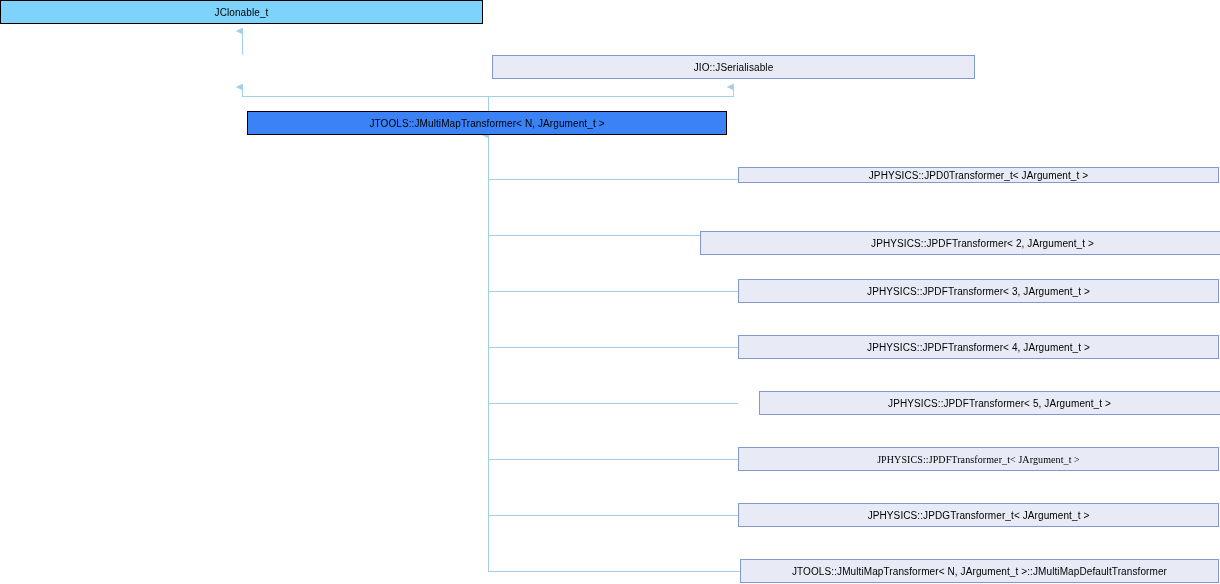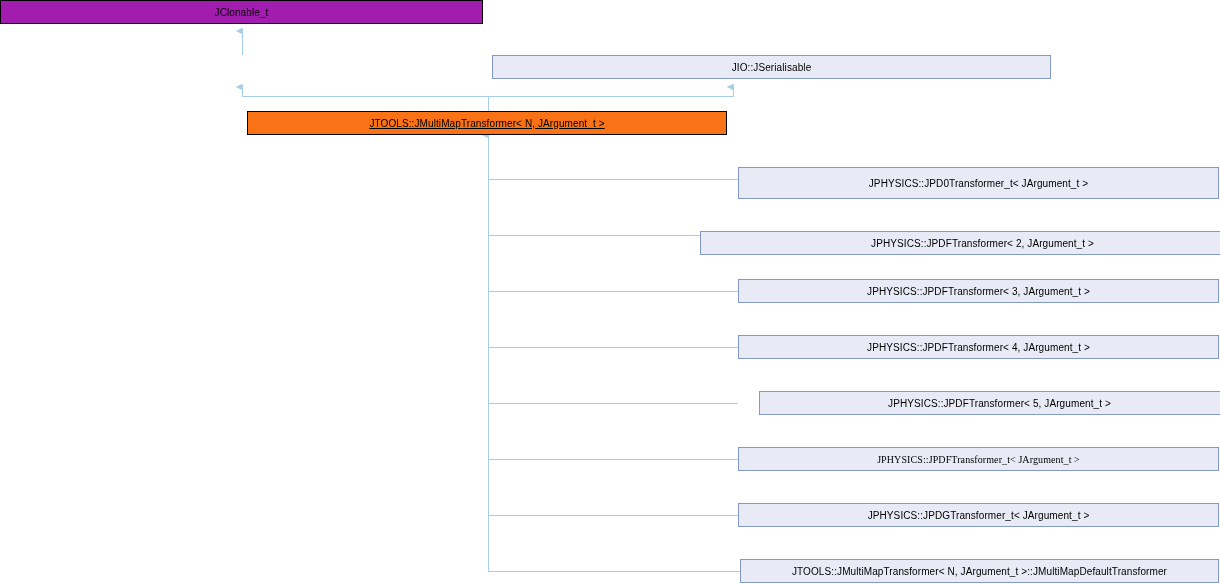--- a/index.html
+++ b/index.html
@@ -32,31 +32,30 @@
     justify-content: center;
     font-size: 10px;
     line-height: 11px;
     letter-spacing: 0.1px;
     color: #000000;
     white-space: nowrap;
     overflow: hidden;
     text-align: center;
   }
   .node.root {
-    background: #a21caf;
+    background: #7dd3fc;
     border: 1px solid #000000;
   }
   .node.base {
     background: #e8ebf6;
     border: 1px solid #8299ca;
   }
   .node.current {
-    background: #f97316;
+    background: #3b82f6;
     border: 1px solid #000000;
-    text-decoration: underline;
   }
   .node.derived {
     background: #e8ebf6;
     border: 1px solid #8299ca;
   }
   .node .label {
     display: block;
     padding: 0 4px;
   }
 </style>
@@ -94,29 +93,29 @@
       <line x1="488.5" y1="515.5" x2="738" y2="515.5"></line>
       <line x1="488.5" y1="571.5" x2="740" y2="571.5"></line>
     </g>
   </svg>
 
   <div class="node root" style="left: 0px; top: 0px; width: 483px; height: 24px;">
     <span class="label">JClonable_t</span>
   </div>
 
 
-  <div class="node base" style="left: 492px; top: 55px; width: 559px; height: 24px;">
+  <div class="node base" style="left: 492px; top: 55px; width: 483px; height: 24px;">
     <span class="label">JIO::JSerialisable</span>
   </div>
 
   <div class="node current" style="left: 247px; top: 111px; width: 480px; height: 24px;">
     <span class="label">JTOOLS::JMultiMapTransformer&lt; N, JArgument_t &gt;</span>
   </div>
 
-  <div class="node derived" style="left: 738px; top: 167px; width: 481px; height: 32px;">
+  <div class="node derived" style="left: 738px; top: 167px; width: 481px; height: 16px;">
     <span class="label">JPHYSICS::JPD0Transformer_t&lt; JArgument_t &gt;</span>
   </div>
 
   <div class="node derived" style="left: 700px; top: 223px; width: 565px; height: 24px; margin-top: 8px;">
     <span class="label">JPHYSICS::JPDFTransformer&lt; 2, JArgument_t &gt;</span>
   </div>
 
   <div class="node derived" style="left: 738px; top: 279px; width: 481px; height: 24px; text-align: center;">
     <span class="label">JPHYSICS::JPDFTransformer&lt; 3, JArgument_t &gt;</span>
   </div>

